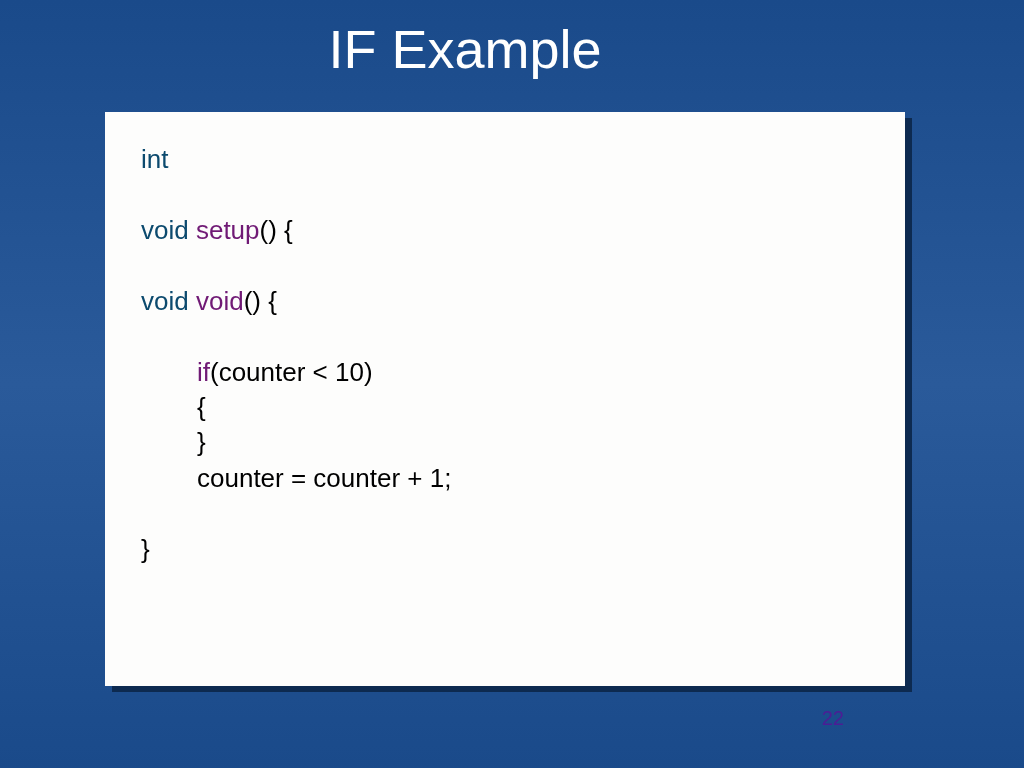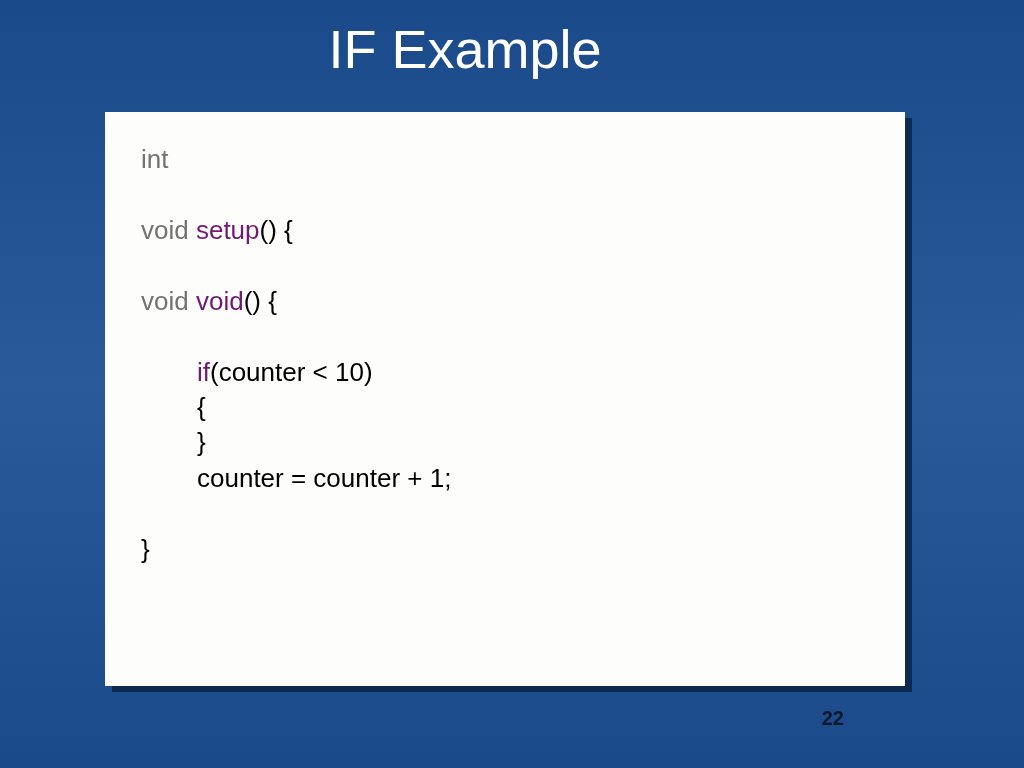--- a/index.html
+++ b/index.html
@@ -38,33 +38,32 @@
       height: 574px;
       background: #fdfdfc;
       padding: 30px 36px;
       font-size: 26px;
       color: #000;
     }
     .code-line {
       line-height: 1.35;
       white-space: pre;
     }
-    .kw-orange { color: #737373; text-align: center; }
+    .kw-orange { color: #0c4a6e; text-align: center; }
     .kw-green { color: #701a75; }
     .plain { color: #000; }
     .indent1 { padding-left: 56px; }
     .indent2 { padding-left: 112px; }
     .blank { height: 36px; }
     .page-num {
       position: absolute;
       right: 86px;
       bottom: 38px;
-      color: #0f172a;
+      color: #4c1d95;
       font-size: 20px;
-      font-weight: bold;
     }
   </style>
 </head>
 <body>
 
 <div class="slide">
   <h1 class="title">IF Example</h1>
 
   <div class="code-box-shadow"></div>
   <div class="code-box">

